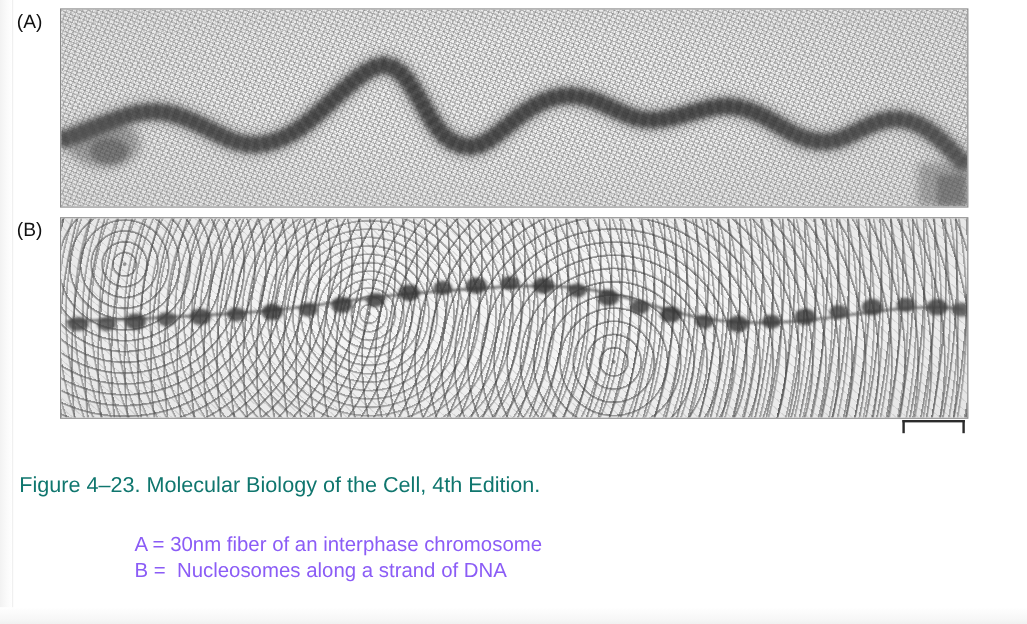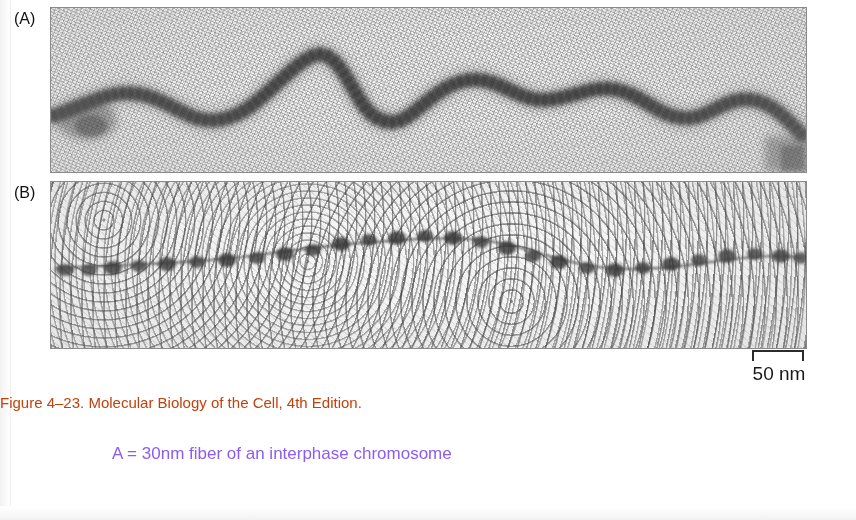--- a/index.html
+++ b/index.html
@@ -119,24 +119,24 @@
     width: 96px;
     text-align: center;
     font-size: 19px;
     font-family: "Liberation Sans", sans-serif;
     color: #1a1a1a;
   }
 
   
   #caption {
     position: absolute;
-    left: 0; top: 394px;
-    font-size: 15px;
-    font-family: "Liberation Sans", sans-serif;
-    color: #c2410c;
+    left: 16px; top: 394px;
+    font-size: 18px;
+    font-family: "Liberation Sans", sans-serif;
+    color: #0f766e;
     white-space: pre;
   }
   .legend-line {
     position: absolute;
     left: 112px;
     font-size: 17px;
     font-family: "Liberation Sans", sans-serif;
     color: #8b5cf6;
     white-space: pre;
   }
@@ -242,21 +242,21 @@
         <ellipse cx="730" cy="74" rx="9" ry="7" fill="#333"></ellipse>
         <ellipse cx="750" cy="76" rx="8" ry="6" fill="#3c3c3c"></ellipse>
       </g>
     </svg>
     <div class="vignette"></div>
   </div>
 
   <div id="scale-bar-group">
     <div class="scale-bracket"></div>
   </div>
-  <div id="scale-label">50 nm</div>
 
   <div id="caption">Figure 4–23. Molecular Biology of the Cell, 4th Edition.</div>
 
   <div class="legend-line" id="legend-a">A = 30nm fiber of an interphase chromosome</div>
+  <div class="legend-line" id="legend-b">B =  Nucleosomes along a strand of DNA</div>
 
 </div>
 
 <div class="page-bottom"></div>
 
 </body></html>

